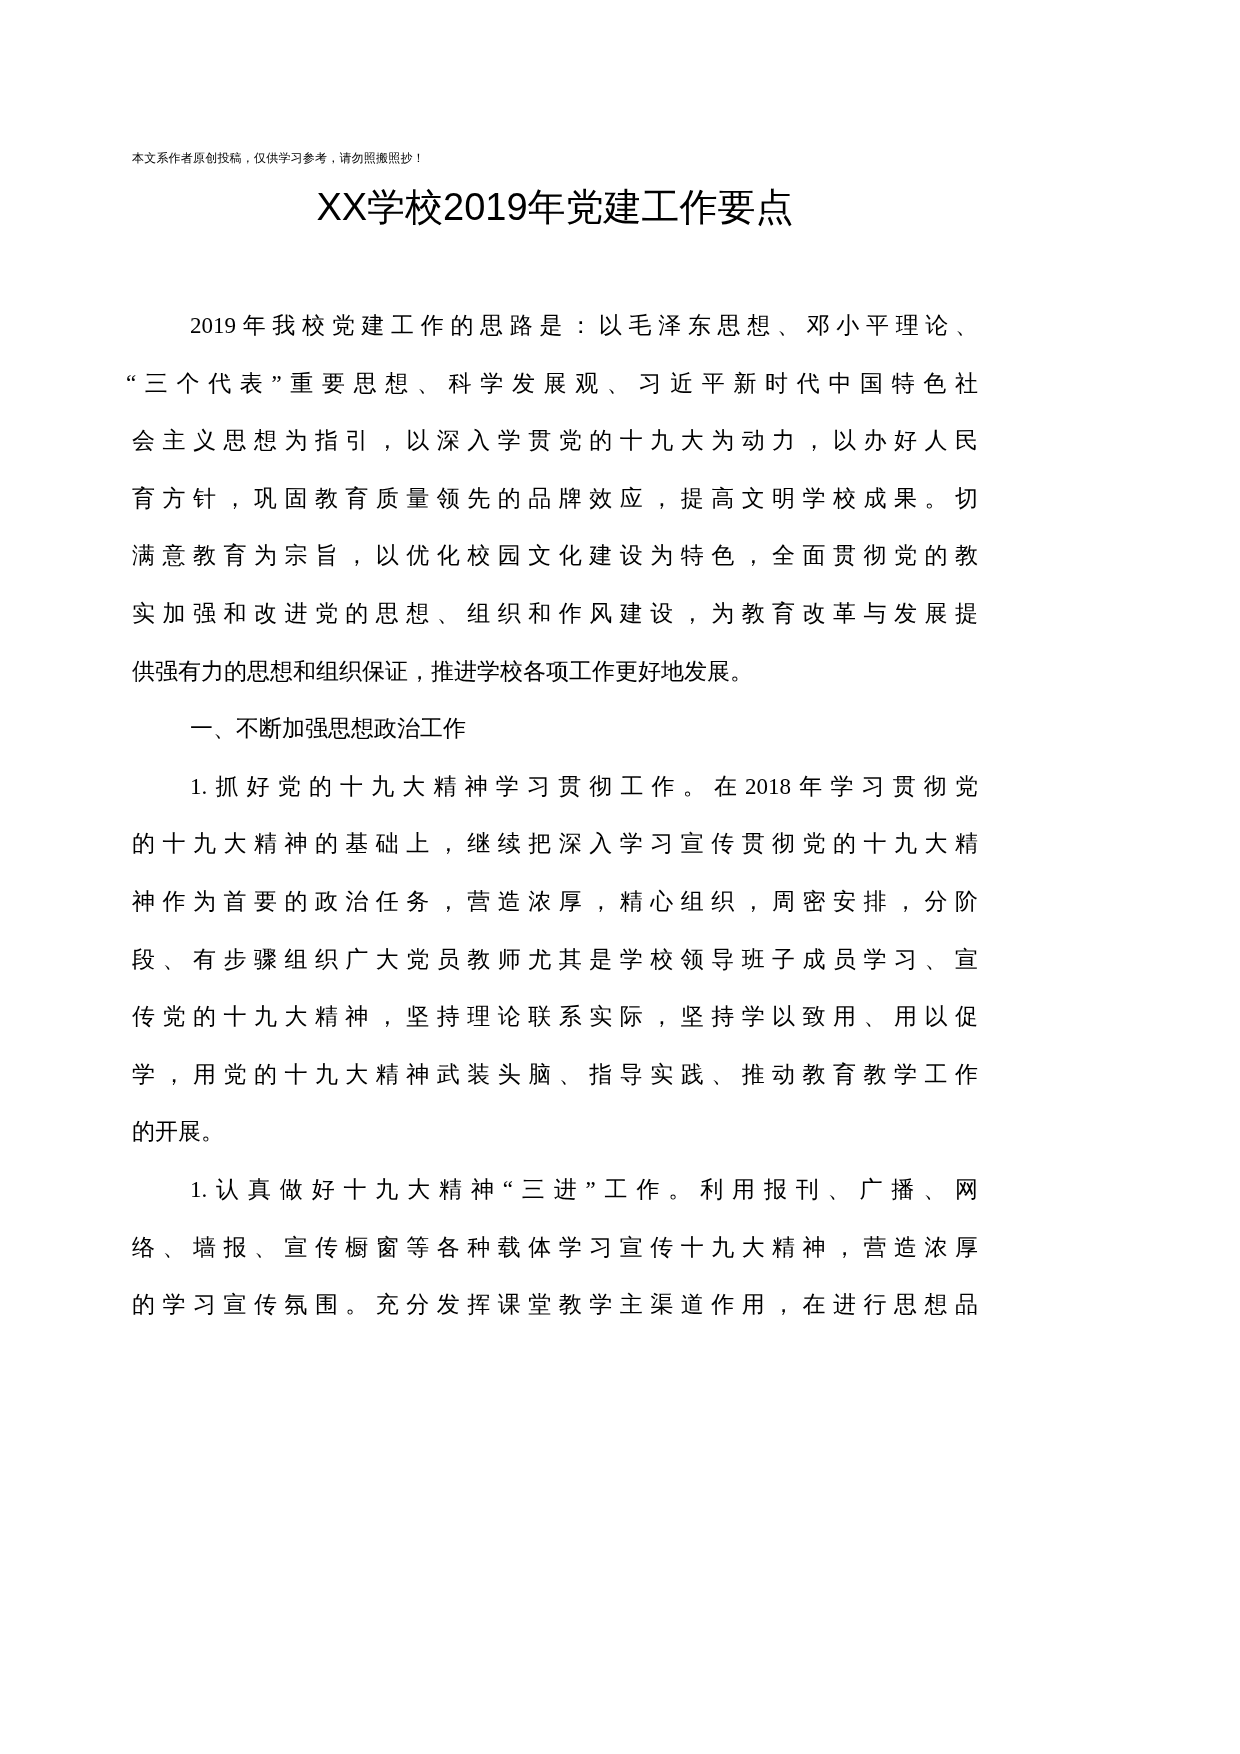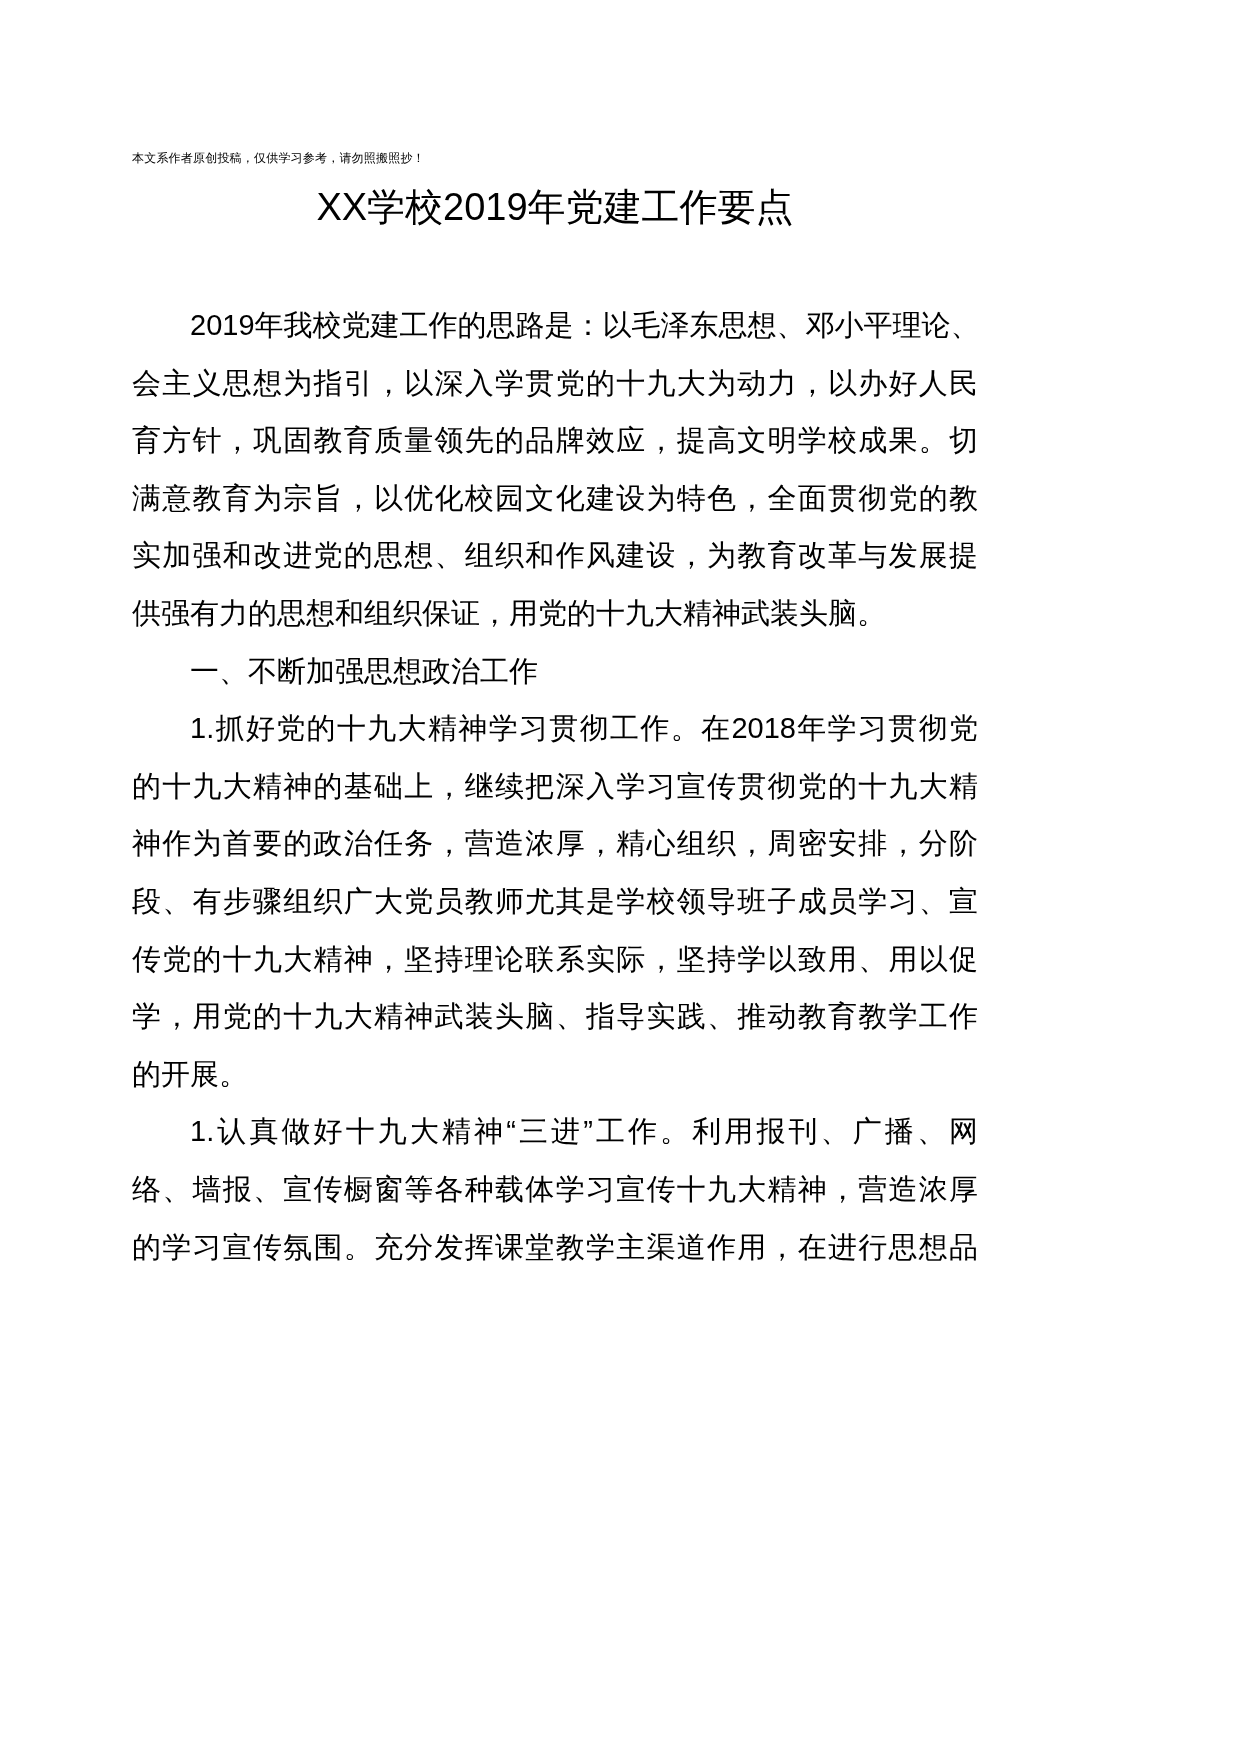--- a/index.html
+++ b/index.html
@@ -43,22 +43,22 @@
     }
     .body {
       position: absolute;
       left: 0;
       top: 297px;
       width: 846px;
     }
     .line {
       height: 57.6px;
       line-height: 57.6px;
-      font-family: Liberation Sans, sans-serif;
-      font-size: 29px;
+      font-family: Liberation Serif, serif;
+      font-size: 23px;
       white-space: nowrap;
       text-align: justify;
       text-align-last: justify;
     }
     .line.last {
       text-align-last: left;
     }
     .line.indent {
       padding-left: 58px;
     }
@@ -71,25 +71,26 @@
   </style>
 </head>
 <body>
 
 <div class="page">
   <div class="notice">本文系作者原创投稿，仅供学习参考，请勿照搬照抄！</div>
   <div class="title">XX学校2019年党建工作要点</div>
 
   <div class="body">
     <div class="line indent">2019年我校党建工作的思路是：以毛泽东思想、邓小平理论、</div>
+    <div class="line quote-start">“三个代表”重要思想、科学发展观、习近平新时代中国特色社</div>
     <div class="line">会主义思想为指引，以深入学贯党的十九大为动力，以办好人民</div>
     <div class="line">育方针，巩固教育质量领先的品牌效应，提高文明学校成果。切</div>
     <div class="line">满意教育为宗旨，以优化校园文化建设为特色，全面贯彻党的教</div>
     <div class="line">实加强和改进党的思想、组织和作风建设，为教育改革与发展提</div>
-    <div class="line last">供强有力的思想和组织保证，用党的十九大精神武装头脑。</div>
+    <div class="line last">供强有力的思想和组织保证，推进学校各项工作更好地发展。</div>
     <div class="line indent heading">一、不断加强思想政治工作</div>
     <div class="line indent">1.抓好党的十九大精神学习贯彻工作。在2018年学习贯彻党</div>
     <div class="line">的十九大精神的基础上，继续把深入学习宣传贯彻党的十九大精</div>
     <div class="line">神作为首要的政治任务，营造浓厚，精心组织，周密安排，分阶</div>
     <div class="line">段、有步骤组织广大党员教师尤其是学校领导班子成员学习、宣</div>
     <div class="line">传党的十九大精神，坚持理论联系实际，坚持学以致用、用以促</div>
     <div class="line">学，用党的十九大精神武装头脑、指导实践、推动教育教学工作</div>
     <div class="line last">的开展。</div>
     <div class="line indent">1.认真做好十九大精神“三进”工作。利用报刊、广播、网</div>
     <div class="line">络、墙报、宣传橱窗等各种载体学习宣传十九大精神，营造浓厚</div>

